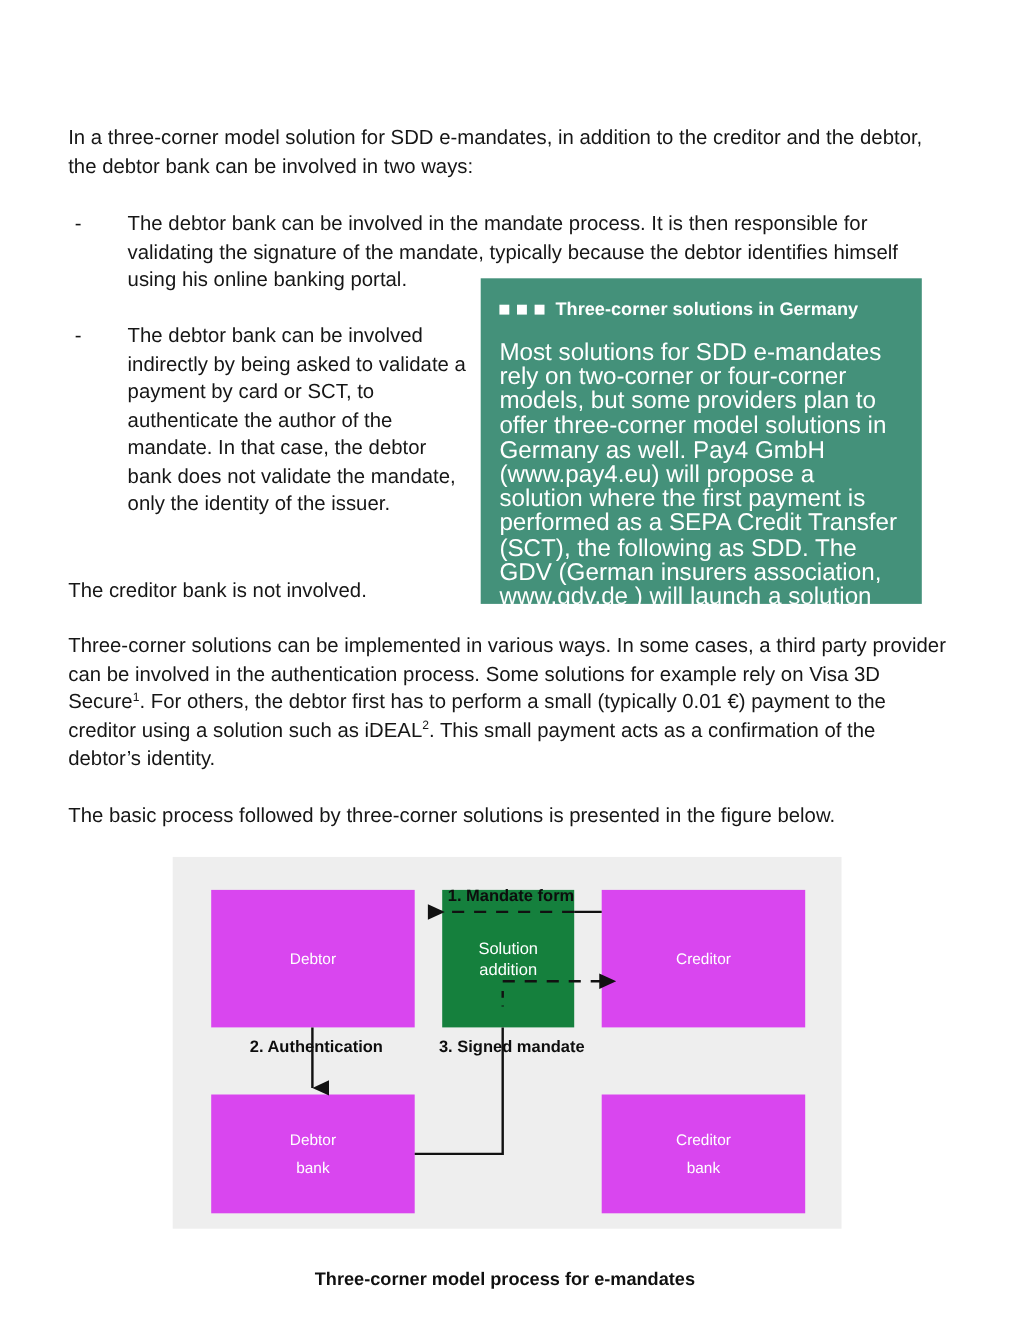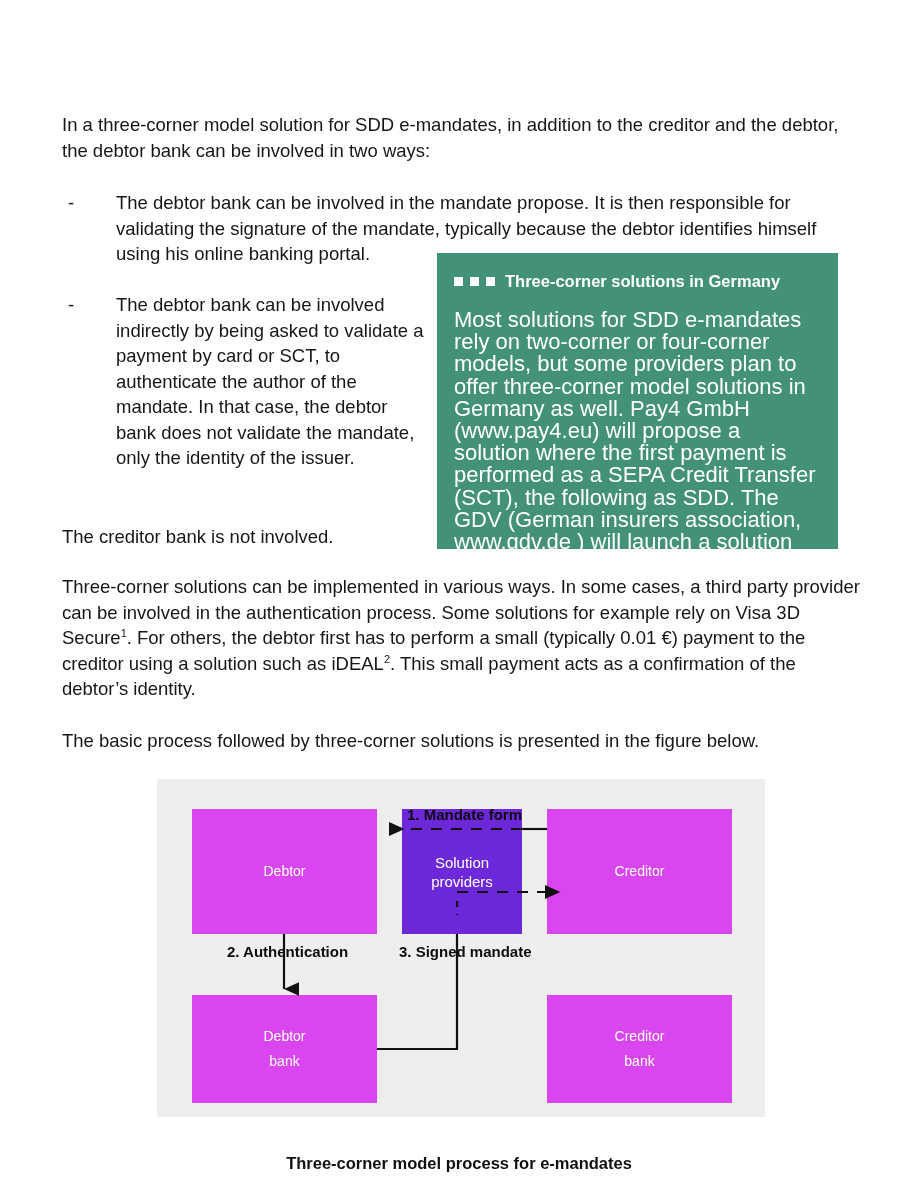--- a/index.html
+++ b/index.html
@@ -172,21 +172,21 @@
   .node-creditor  { left: 390px; top: 30px;  width: 185px; height: 125px; }
   .node-dbank     { left: 35px;  top: 216px; width: 185px; height: 108px; }
   .node-cbank     { left: 390px; top: 216px; width: 185px; height: 108px; }
 
   .node-sp {
     position: absolute;
     left: 245px;
     top: 30px;
     width: 120px;
     height: 125px;
-    background: #6d28d9;
+    background: #15803d;
     color: #ffffff;
     font-size: 15px;
     line-height: 19px;
     text-align: center;
     display: flex;
     align-items: center;
     justify-content: center;
     box-sizing: border-box;
   }
 
@@ -212,21 +212,21 @@
 </head>
 <body>
 
 <div class="page">
 
 
   <div class="para p-intro">In a three-corner model solution for SDD e-mandates, in addition to the creditor and the debtor, the debtor bank can be involved in two ways:</div>
 
   <div class="bullet b1">
     <span class="dash">-</span>
-    <span class="btxt">The debtor bank can be involved in the mandate propose. It is then responsible for validating the signature of the mandate, typically because the debtor identifies himself using his online banking portal.</span>
+    <span class="btxt">The debtor bank can be involved in the mandate process. It is then responsible for validating the signature of the mandate, typically because the debtor identifies himself using his online banking portal.</span>
   </div>
 
   <div class="bullet b2">
     <span class="dash">-</span>
     <span class="btxt">The debtor bank can be involved indirectly by being asked to validate a payment by card or SCT, to authenticate the author of the mandate. In that case, the debtor bank does not validate the mandate, only the identity of the issuer.</span>
   </div>
 
   <div class="para p-creditorbank">The creditor bank is not involved.</div>
 
   <div class="callout">
@@ -248,21 +248,21 @@
   <div class="para p-basic">The basic process followed by three-corner solutions is presented in the figure below.</div>
 
   <div class="figure">
 
     <div class="node node-debtor">Debtor</div>
     <div class="node node-creditor">Creditor</div>
 
     <div class="node-sp">
       <span>
         <span>Solution</span><br>
-        <span>providers</span>
+        <span>addition</span>
       </span>
     </div>
 
     <div class="node node-dbank">
       <span>
         <span>Debtor</span><br>
         <span>bank</span>
       </span>
     </div>
 

